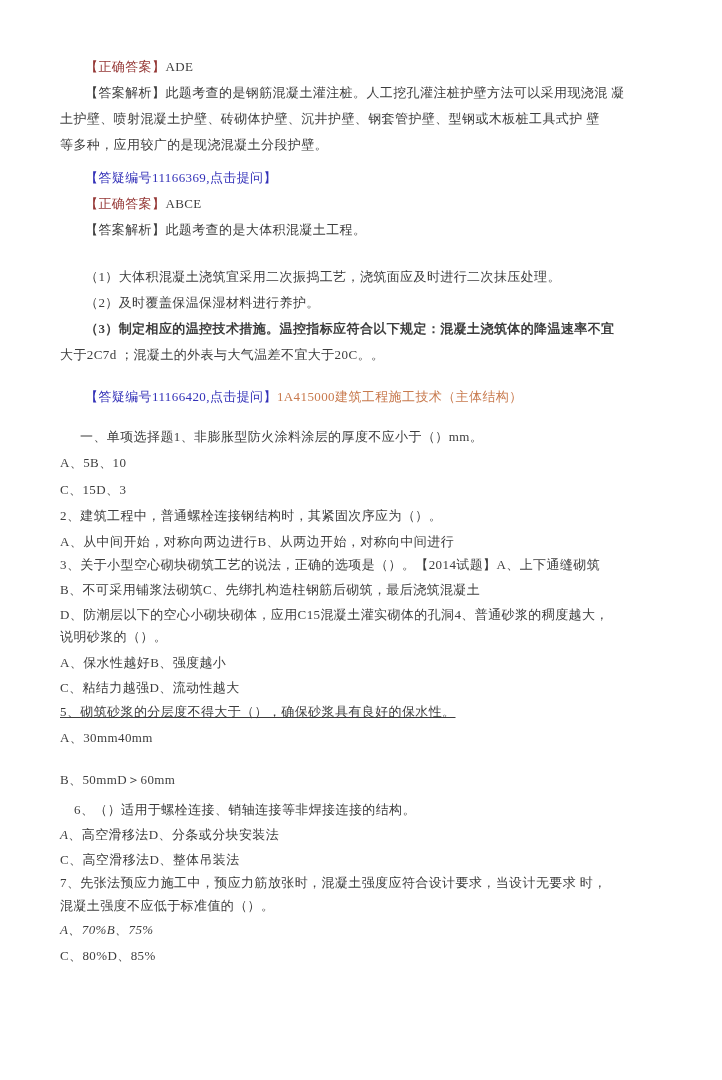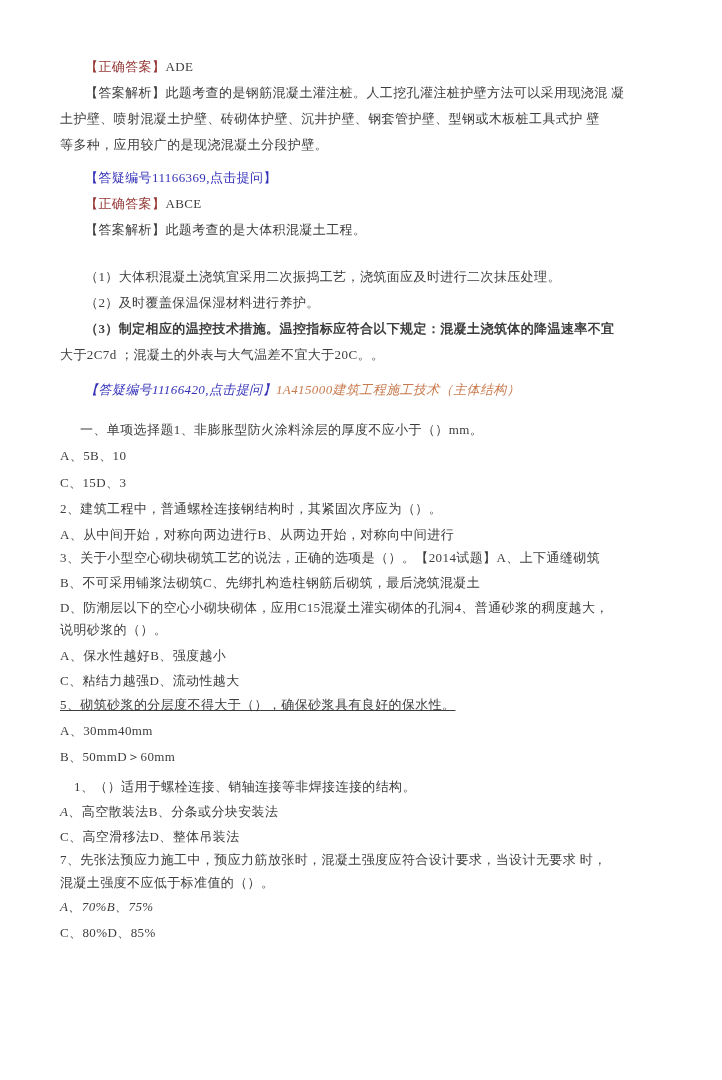--- a/index.html
+++ b/index.html
@@ -37,36 +37,36 @@
       <div class="line" style="padding-left: 25px;"><span class="seg-plain">【答案解析】</span><span class="seg-plain">此题考查的是钢筋混凝土灌注桩。人工挖孔灌注桩护壁方法可以采用现浇混 凝</span></div>
       <div class="line"><span class="seg-plain">土护壁、喷射混凝土护壁、砖砌体护壁、沉井护壁、钢套管护壁、型钢或木板桩工具式护 壁</span></div>
       <div class="line"><span class="seg-plain">等多种，应用较广的是现浇混凝土分段护壁。</span></div>
       <div class="line" style="padding-left: 25px; margin-top: 7px;"><span class="seg-blue">【答疑编号11166369,点击提问】</span></div>
       <div class="line" style="padding-left: 25px;"><span class="seg-red">【正确答案】</span><span class="seg-plain">ABCE</span></div>
       <div class="line" style="padding-left: 25px;"><span class="seg-plain">【答案解析】</span><span class="seg-plain">此题考查的是大体积混凝土工程。</span></div>
       <div class="line" style="padding-left: 25px; margin-top: 21px;"><span class="seg-plain">（1）大体积混凝土浇筑宜采用二次振捣工艺，浇筑面应及时进行二次抹压处理。</span></div>
       <div class="line" style="padding-left: 25px;"><span class="seg-plain">（2）及时覆盖保温保湿材料进行养护。</span></div>
       <div class="line" style="padding-left: 25px; font-weight: bold;"><span class="seg-plain">（3）制定相应的温控技术措施。温控指标应符合以下规定：混凝土浇筑体的降温速率不宜</span></div>
       <div class="line"><span class="seg-plain">大于2C7d ；混凝土的外表与大气温差不宜大于20C。。</span></div>
-      <div class="line" style="padding-left: 25px; margin-top: 9px; font-style: italic;"><span class="seg-blue">【答疑编号11166420,点击提问】</span><span class="seg-orange">1A415000建筑工程施工技术（主体结构）</span></div>
+      <div class="line" style="padding-left: 25px; margin-top: 16px;"><span class="seg-blue">【答疑编号11166420,点击提问】</span><span class="seg-orange">1A415000建筑工程施工技术（主体结构）</span></div>
       <div class="line" style="padding-left: 20px; margin-top: 14px;"><span class="seg-plain">一、单项选择题1、非膨胀型防火涂料涂层的厚度不应小于（）mm。</span></div>
       <div class="line"><span class="seg-plain">A、5B、10</span></div>
       <div class="line" style="margin-top: 1px;"><span class="seg-plain">C、15D、3</span></div>
       <div class="line"><span class="seg-plain">2、建筑工程中，普通螺栓连接钢结构时，其紧固次序应为（）。</span></div>
       <div class="line"><span class="seg-plain">A、从中间开始，对称向两边进行B、从两边开始，对称向中间进行</span></div>
       <div class="line" style="margin-top: -3px;"><span class="seg-plain">3、关于小型空心砌块砌筑工艺的说法，正确的选项是（）。【2014试题】A、上下通缝砌筑</span></div>
       <div class="line" style="margin-top: -1px;"><span class="seg-plain">B、不可采用铺浆法砌筑C、先绑扎构造柱钢筋后砌筑，最后浇筑混凝土</span></div>
       <div class="line" style="margin-top: -1px;"><span class="seg-plain">D、防潮层以下的空心小砌块砌体，应用C15混凝土灌实砌体的孔洞4、普通砂浆的稠度越大，</span></div>
       <div class="line" style="margin-top: -4px;"><span class="seg-plain">说明砂浆的（）。</span></div>
       <div class="line"><span class="seg-plain">A、保水性越好B、强度越小</span></div>
       <div class="line" style="margin-top: -1px;"><span class="seg-plain">C、粘结力越强D、流动性越大</span></div>
       <div class="line" style="margin-top: -2px; text-decoration: underline;"><span class="seg-plain">5、砌筑砂浆的分层度不得大于（），确保砂浆具有良好的保水性。</span></div>
       <div class="line"><span class="seg-plain">A、30mm40mm</span></div>
-      <div class="line" style="margin-top: 0;"><span class="seg-plain">B、50mmD＞60mm</span></div>
-      <div class="line" style="padding-left: 14px; margin-top: 4px;"><span class="seg-plain">1、（）适用于螺栓连接、销轴连接等非焊接连接的结构。</span></div>
-      <div class="line" style="margin-top: -1px;"><span class="seg-italic">A</span><span class="seg-plain">、高空散装法B、分条或分块安装法</span></div>
+      <div class="line" style="margin-top: 16px;"><span class="seg-plain">B、50mmD＞60mm</span></div>
+      <div class="line" style="padding-left: 14px; margin-top: 4px;"><span class="seg-plain">6、（）适用于螺栓连接、销轴连接等非焊接连接的结构。</span></div>
+      <div class="line" style="margin-top: -1px;"><span class="seg-italic">A</span><span class="seg-plain">、高空滑移法D、分条或分块安装法</span></div>
       <div class="line" style="margin-top: -1px;"><span class="seg-plain">C、高空滑移法D、整体吊装法</span></div>
       <div class="line" style="margin-top: -3px;"><span class="seg-plain">7、先张法预应力施工中，预应力筋放张时，混凝土强度应符合设计要求，当设计无要求 时，</span></div>
       <div class="line" style="margin-top: -3px;"><span class="seg-plain">混凝土强度不应低于标准值的（）。</span></div>
       <div class="line" style="margin-top: -2px; font-style: italic;"><span class="seg-plain">A、70%B、75%</span></div>
       <div class="line"><span class="seg-plain">C、80%D、85%</span></div>
     </div>
 </div>
 
 </body></html>

